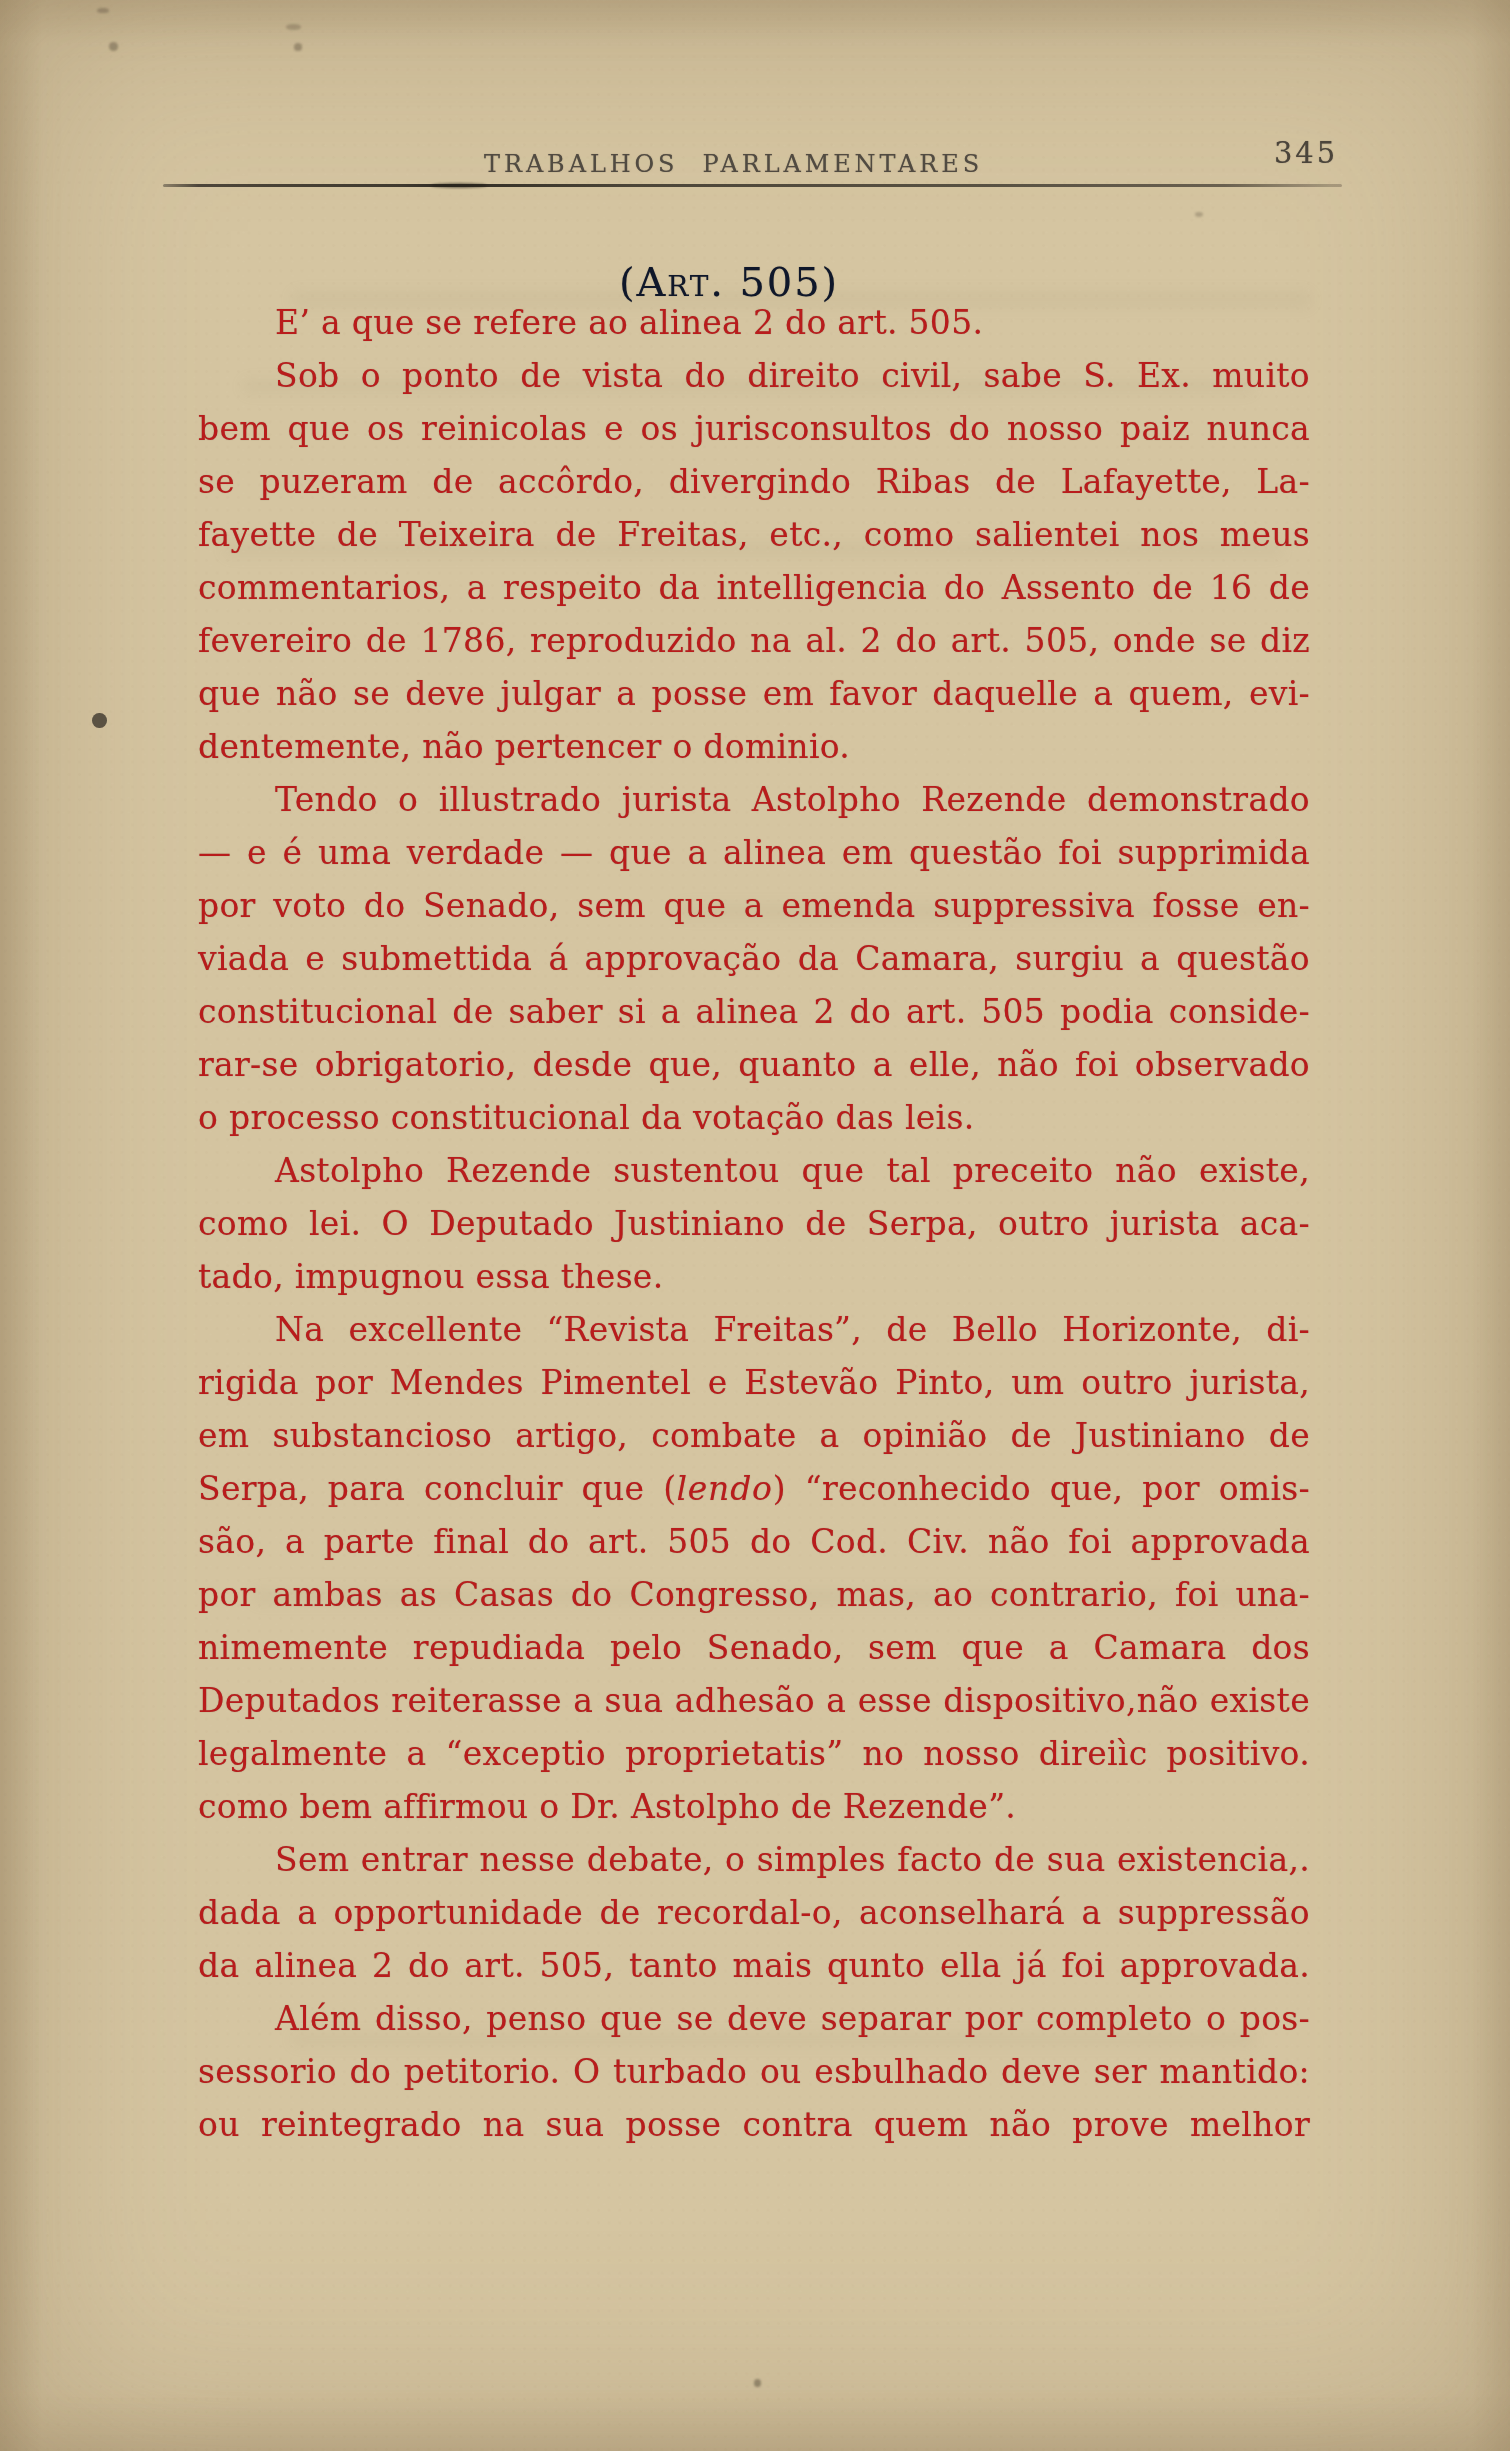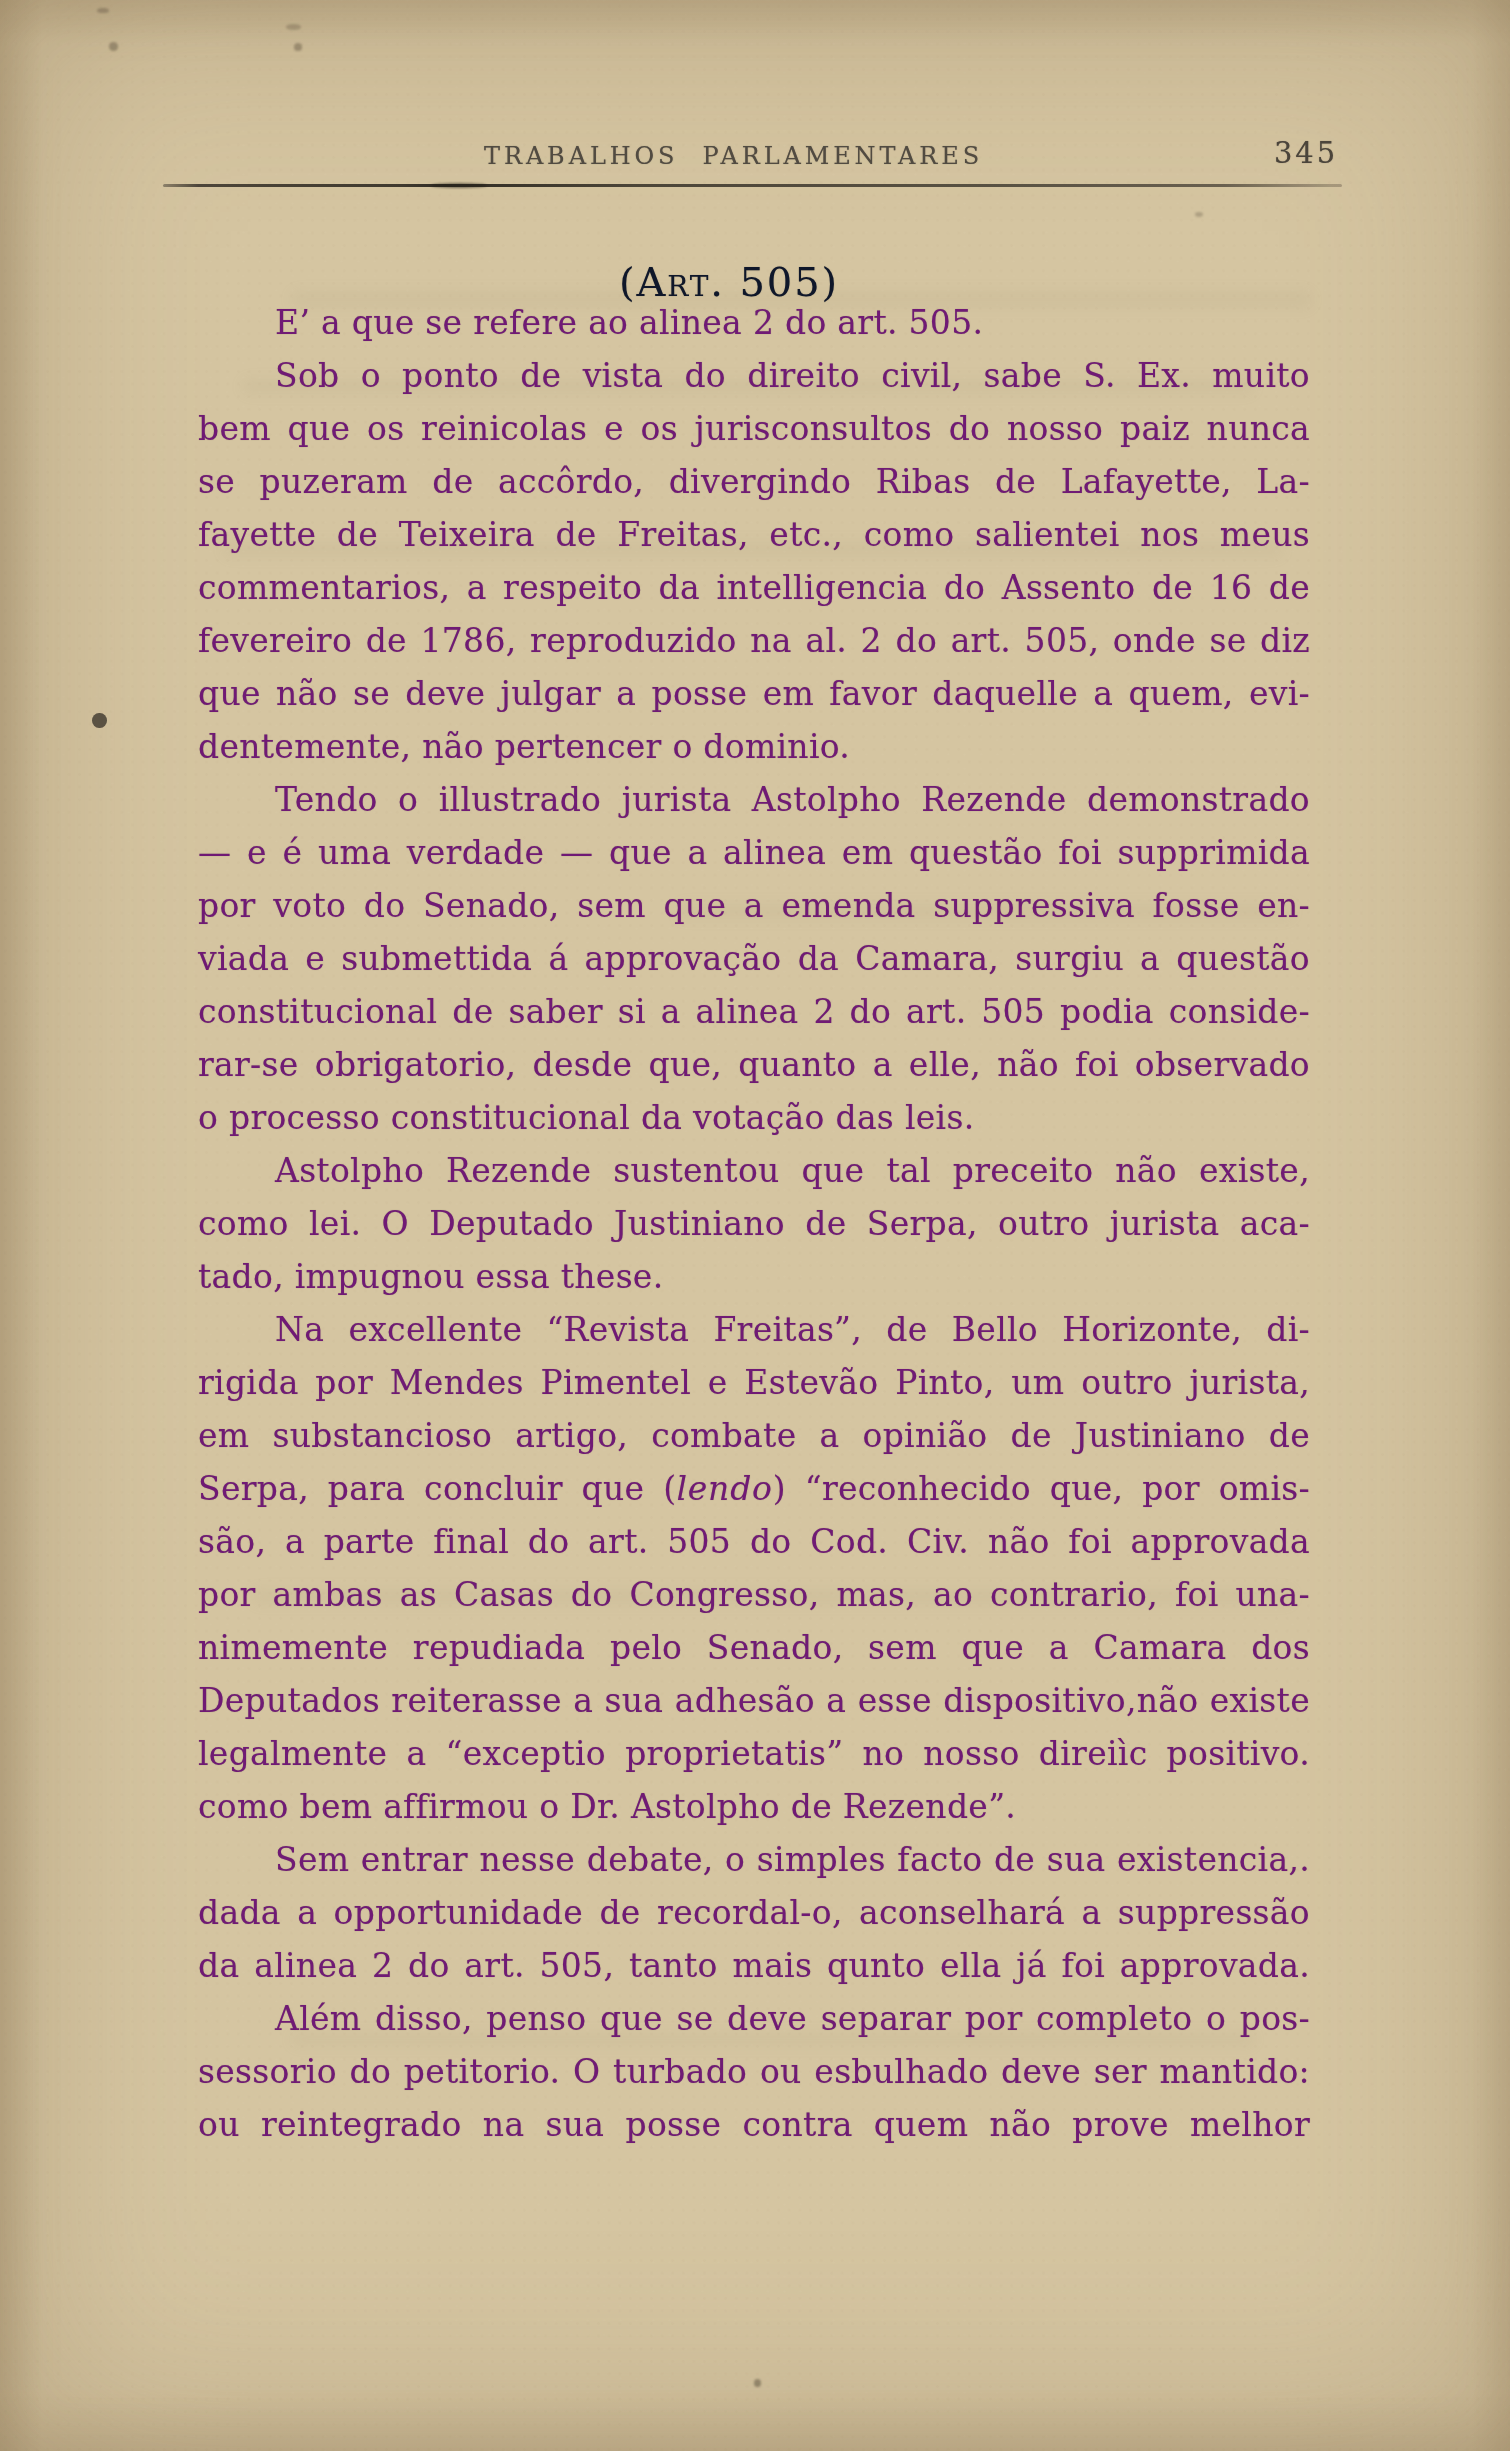--- a/index.html
+++ b/index.html
@@ -23,21 +23,21 @@
       radial-gradient(rgba(120,100,70,.05) 1px, transparent 1.5px),
       radial-gradient(rgba(255,250,235,.06) 1px, transparent 1.5px);
     background-size:10.6px 12.6px, 16.4px 14.5px;
     background-position:0 0, 5.8px 7.7px;
   }
   .running-header{
     position:absolute;top:138px;left:0;width:1510px;height:33px;
     color:#514b42;
   }
   .running-title{
-    position:absolute;left:484px;top:4px;width:492px;
+    position:absolute;left:484px;top:12px;width:492px;
     font-size:24px;letter-spacing:3.9px;word-spacing:12.6px;
     color:#514b42;text-shadow:0 0 1px rgba(81,75,66,.55);
     white-space:nowrap;
   }
   .page-number{
     position:absolute;left:1268px;top:-1.9px;
     font-size:29px;letter-spacing:2.9px;color:#4a443b;
     text-shadow:0 0 1px rgba(74,68,59,.5);
     margin-left:6px;
   }
@@ -54,21 +54,21 @@
     background:rgba(36,32,26,.55);filter:blur(1px);
   }
   .article-heading{
     position:absolute;left:198px;top:259px;width:1062px;height:58px;
     text-align:center;font-size:40px;font-variant:small-caps;
     color:#0f172a;letter-spacing:1.9px;
     text-shadow:0 0 1px rgba(62,58,50,.45);
   }
   .page-body{
     position:absolute;left:198px;top:296px;width:1112px;
-    font-size:33px;color:#701a75;
+    font-size:33px;color:#b91c1c;
     text-shadow:0 0 1px rgba(64,59,51,.4);
     letter-spacing:0.3px;
   }
   .line{
     height:53px;line-height:53px;
     text-align:justify;text-align-last:justify;
     white-space:normal;overflow:visible;
   }
   .line.indent{ text-indent:77px; }
   .line.no-j{ text-align:left;text-align-last:left; }

